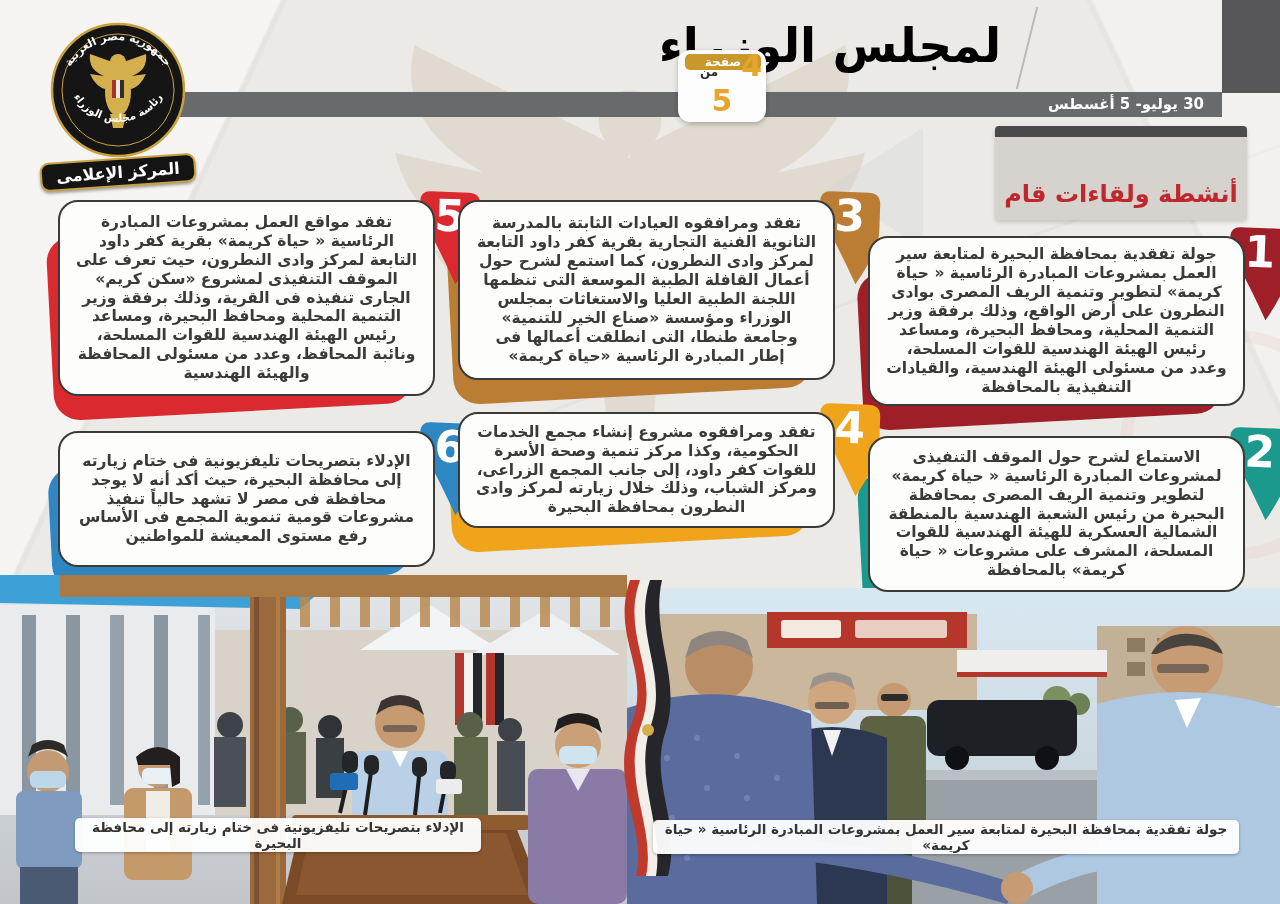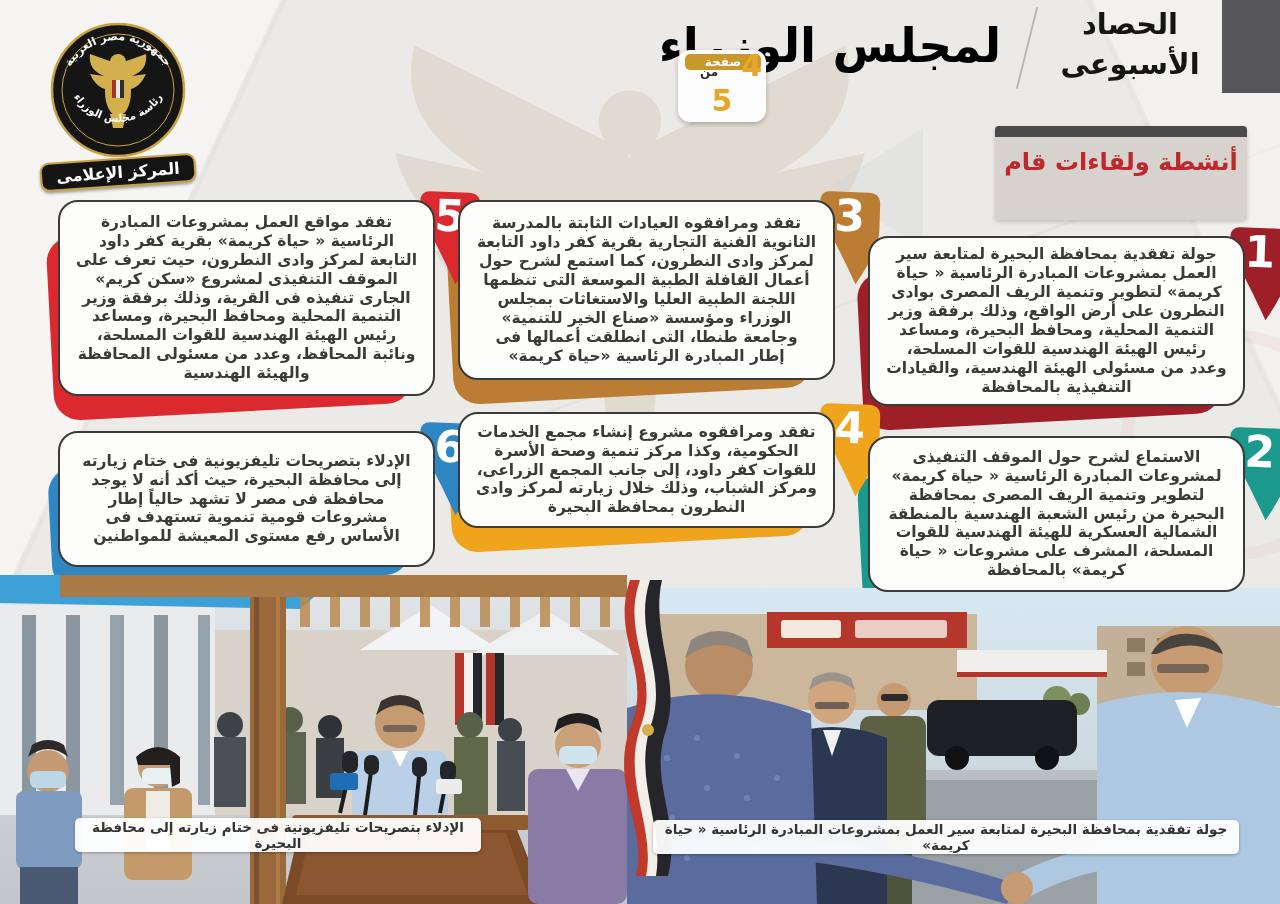--- a/index.html
+++ b/index.html
@@ -48,21 +48,21 @@
   .logo-banner{
     position:absolute;left:2px;top:140px;width:156px;background:#141414;color:#fff;
     border:2px solid #c9a23f;border-radius:9px;text-align:center;
     font-size:16px;font-weight:bold;padding:3px 4px;transform:rotate(-4deg);
     box-shadow:0 2px 3px rgba(0,0,0,.35);
   }
 
   
   .section-header{position:absolute;left:995px;top:126px;width:252px;height:94px;background:#d6d3cf;border-radius:4px;box-shadow:0 2px 4px rgba(0,0,0,.18);}
   .section-header .strip{height:11px;background:#4a4a4c;border-radius:4px 4px 0 0;}
-  .section-header .sh-text{padding-top:10px;text-align:center;font-weight:bold;font-size:24px;line-height:1.3;}
+  .section-header .sh-text{padding-top:10px;text-align:center;font-weight:bold;font-size:24px;line-height:1.3;margin-top:32px;}
 
   
   .item{position:absolute;}
   .item .sheet{position:absolute;left:-8px;right:26px;top:28px;bottom:-16px;border-radius:26px;transform:rotate(-3deg);z-index:0;}
   .item .tab{position:absolute;top:-10px;right:-46px;width:64px;height:98px;z-index:1;transform:rotate(2deg);}
   .item .tab svg{position:absolute;inset:0;}
   .item .tab .tab-num{position:absolute;top:4px;left:0;right:0;text-align:center;color:#fff;font-weight:bold;font-size:44px;line-height:1;}
   .item .card{
     position:absolute;inset:0;background:#fdfdfc;border:2.5px solid #3a3a39;border-radius:20px;
     z-index:2;display:flex;align-items:center;justify-content:center;padding:10px 16px;
@@ -106,26 +106,25 @@
     <g opacity="0.45">
       <rect x="282" y="212" width="12" height="62" fill="#b23a31"></rect>
       <rect x="294" y="212" width="12" height="62" fill="#f4f1ea"></rect>
       <rect x="306" y="212" width="12" height="62" fill="#33363a"></rect>
     </g>
   </svg>
   <div class="facet-tri"></div>
   <div class="ring-watermark"></div>
 
   <div class="charcoal-corner"></div>
-  <div class="brand-title">
-    <div>الحصاد</div>
-    <div>الأسبوعى</div>
-  </div>
   <div class="title-divider"></div>
   <div class="main-title">لمجلس الوزراء</div>
+  <div class="date-bar">
+    <span>30 يوليو- 5 أغسطس</span>
+  </div>
   <div class="page-badge">
     <span class="pb-label">صفحة</span>
     <div class="pb-nums">
       <span class="pb-num">4</span>
       <span class="pb-of">من</span>
       <span class="pb-num">5</span>
     </div>
   </div>
 
   <div class="logo">
@@ -231,21 +230,21 @@
 
   <div class="item item-6">
     <div class="sheet" style="background-color: rgb(46, 134, 195);"></div>
     <div class="tab">
       <svg viewBox="0 0 64 98">
           <path d="M12 2 H50 Q62 2 62 14 V40 Q62 60 40 94 Q26 66 12 42 Q2 24 2 12 Q2 2 12 2 Z" style="fill: rgb(46, 134, 195);"></path>
         </svg>
       <div class="tab-num">6</div>
     </div>
     <div class="card">
-      <div class="txt">الإدلاء بتصريحات تليفزيونية فى ختام زيارته إلى محافظة البحيرة، حيث أكد أنه لا يوجد محافظة فى مصر لا تشهد حالياً إطار مشروعات قومية تنموية تستهدف فى الأساس رفع مستوى المعيشة للمواطنين</div>
+      <div class="txt">الإدلاء بتصريحات تليفزيونية فى ختام زيارته إلى محافظة البحيرة، حيث أكد أنه لا يوجد محافظة فى مصر لا تشهد حالياً تنفيذ مشروعات قومية تنموية المجمع فى الأساس رفع مستوى المعيشة للمواطنين</div>
     </div>
   </div>
 
   <div class="photo photo-left">
     <svg viewBox="0 0 627 329" preserveAspectRatio="none">
       <defs>
         <linearGradient id="gL" x1="0" y1="0" x2="0" y2="1">
           <stop offset="0" stop-color="#e3e6e8"></stop>
             <stop offset="1" stop-color="#c2c6ca"></stop>
         </linearGradient>

